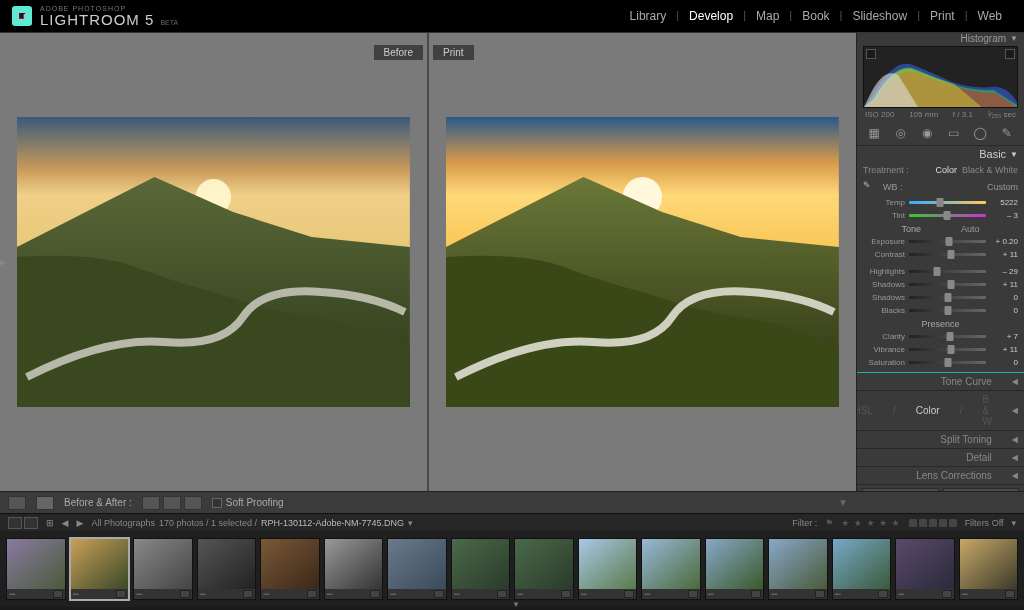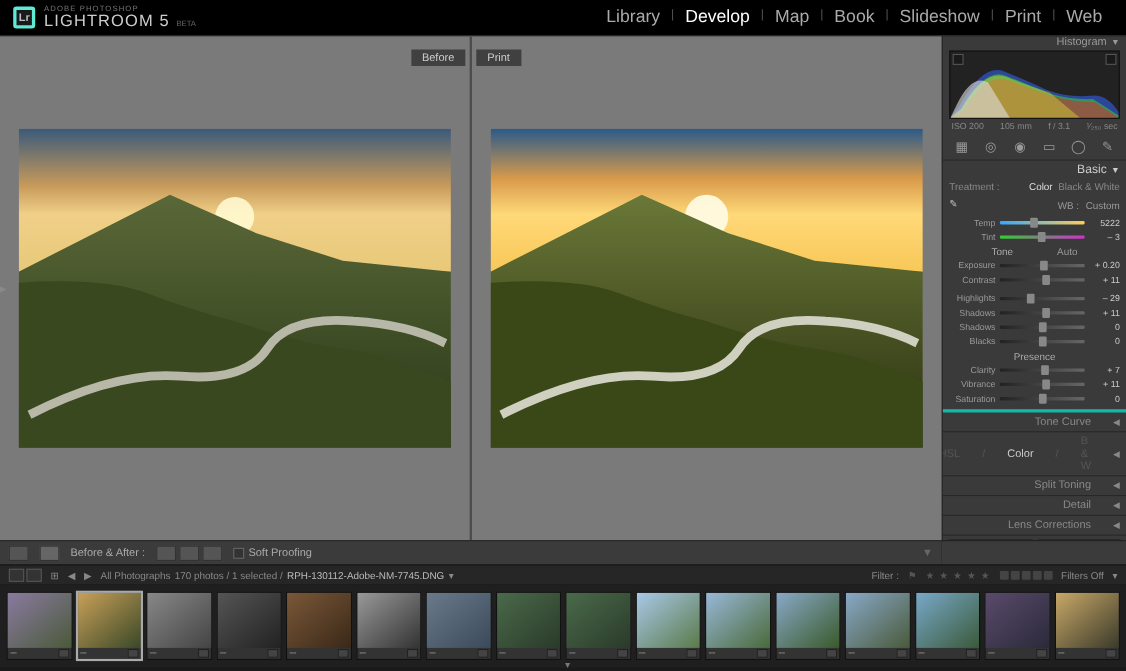--- a/index.html
+++ b/index.html
@@ -1,27 +1,27 @@
 <!DOCTYPE html>
 <html><head>
 <meta charset="utf-8">
 <style>
 * { margin: 0; padding: 0; box-sizing: border-box; font-family: "Segoe UI", Arial, sans-serif; }
 body { width: 1024px; height: 610px; background: #1a1a1a; color: #b8b8b8; font-size: 11px; overflow: hidden; }
 
 
 .header { height: 33px; background: #000; display: flex; align-items: center; padding: 0 12px; border-bottom: 1px solid #333; }
 .logo-block { display: flex; align-items: center; gap: 8px; }
-.lr-badge { width: 20px; height: 20px; background: #1a1a1a; border: 3px solid #5eead4; border-radius: 3px; display: flex; align-items: center; justify-content: center; font-size: 10px; color: #bbb; font-weight: 600; }
+.lr-badge { width: 20px; height: 20px; background: #1a1a1a; border: 7px solid #5eead4; border-radius: 3px; display: flex; align-items: center; justify-content: center; font-size: 10px; color: #bbb; font-weight: 600; }
 .logo-text { display: flex; flex-direction: column; line-height: 1; }
 .logo-sup { font-size: 7px; letter-spacing: 1px; color: #777; }
 .logo-main { font-size: 15px; letter-spacing: 1px; color: #ccc; font-weight: 300; }
 .logo-beta { font-size: 7px; color: #666; margin-left: 3px; }
 .modules { margin-left: auto; display: flex; gap: 0; }
-.module { padding: 0 10px; color: #aaa; font-size: 16px; cursor: pointer; }
+.module { padding: 0 10px; color: #aaa; font-size: 12px; cursor: pointer; }
 .module.active { color: #fff; font-weight: 500; }
 .module-sep { color: #555; }
 
 
 .main { display: flex; height: 458px; }
 
 
 .preview { flex: 1; background: #7a7a7a; display: flex; position: relative; }
 .shelf-arrow { position:absolute; color:#888; font-size:9px; cursor:pointer; }
 .shelf-arrow.left { left:-1px; top:50%; transform:translateY(-50%); }
@@ -47,21 +47,21 @@
 .histogram svg { width: 100%; height: 100%; }
 .clip-ind { position: absolute; top: 2px; width: 10px; height: 10px; border: 1px solid #555; background: #1a1a1a; }
 .clip-ind.left { left: 2px; }
 .clip-ind.right { right: 2px; }
 .hist-meta { display:flex; justify-content:space-between; padding: 1px 8px 2px; font-size:8px; color:#888; }
 .orig-row { display:flex; align-items:center; gap:4px; padding:1px 8px 3px; font-size:9px; color:#888; border-bottom:1px solid #282828;}
 .orig-row .checkbox{width:8px;height:8px;}
 .tool-strip { display: flex; justify-content: space-around; padding: 3px 4px; border-bottom: 1px solid #282828; }
 .tool-strip .tool { width: 20px; height: 18px; display:flex; align-items:center; justify-content:center; color:#999; cursor:pointer; font-size:12px;}
 
-.section { border-bottom: 3px solid #14b8a6; }
+.section { border-bottom: 1px solid #14b8a6; }
 .section-head { display: flex; align-items: center; justify-content: flex-end; padding: 2px 6px; font-size: 11px; color: #ccc; cursor: pointer; gap:4px;}
 .section-head .tri{font-size:8px;}
 .section-body { padding: 1px 6px 3px; }
 .treatment { display:flex; justify-content:space-between; font-size:9px; color:#888; padding:2px 0 3px;}
 .treatment .opt{cursor:pointer; color:#888;}
 .treatment .opt.active{color:#ddd;}
 .wb-row { display:flex; align-items:center; gap:6px; font-size:9px; color:#999; padding:2px 0;}
 .eyedrop{width:14px;height:14px;color:#bbb;}
 .sub-head { text-align:center; font-size:9px; color:#aaa; padding:2px 0 1px; display:flex; justify-content:center; gap:40px;}
 .sub-head .auto{color:#999;cursor:pointer;}
@@ -219,21 +219,21 @@
           <span>Basic</span>
           <span class="tri">▼</span>
         </div>
       <div class="section-body">
         <div class="treatment">
           <span>Treatment :</span>
           <span><span class="opt active">Color</span>&nbsp;&nbsp;<span class="opt">Black &amp; White</span></span>
         </div>
         <div class="wb-row">
           <span class="eyedrop">✎</span>
-          <span style="flex:1;text-align:right">WB :</span>
+          <span style="flex:1;text-align:left">WB :</span>
           <span>Custom</span>
         </div>
         <div class="slider-row">
             <span class="lbl">Temp</span>
             <span class="track" style="background:linear-gradient(to right,#3af,#fc5)">
               <span class="knob" style="left:40%"></span>
             </span>
             <span class="val">5222</span>
           </div>
         <div class="slider-row">

